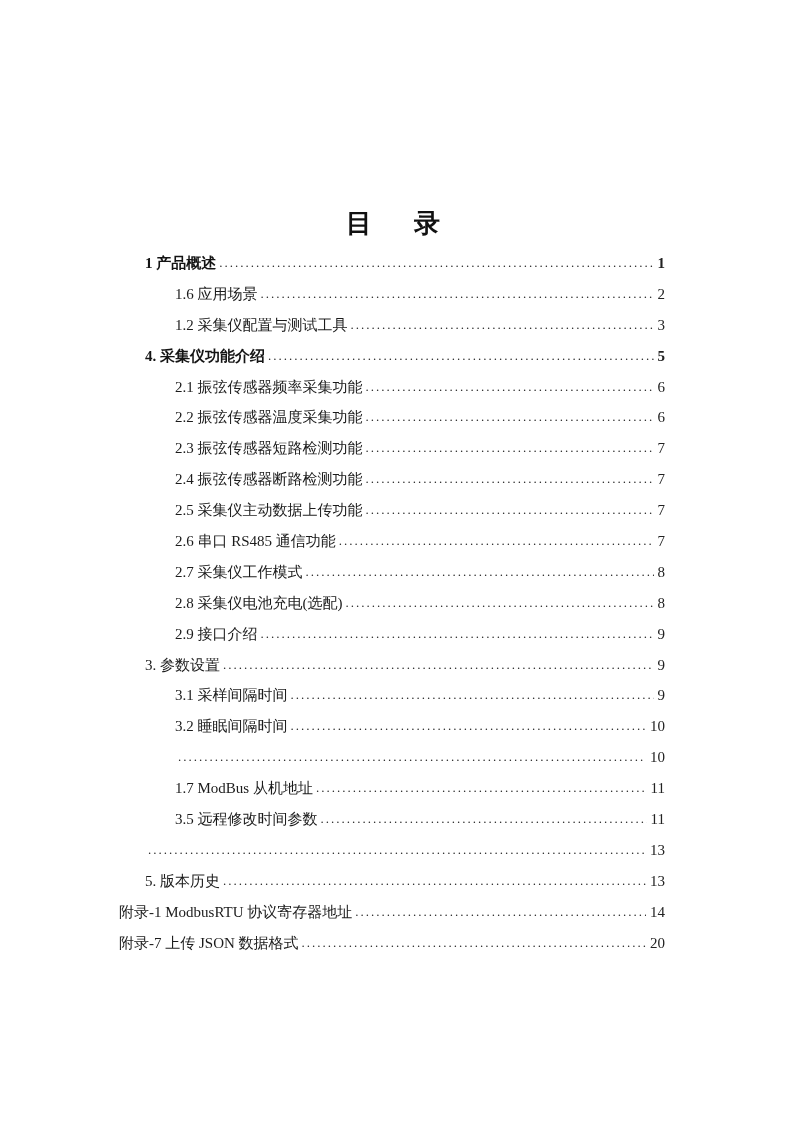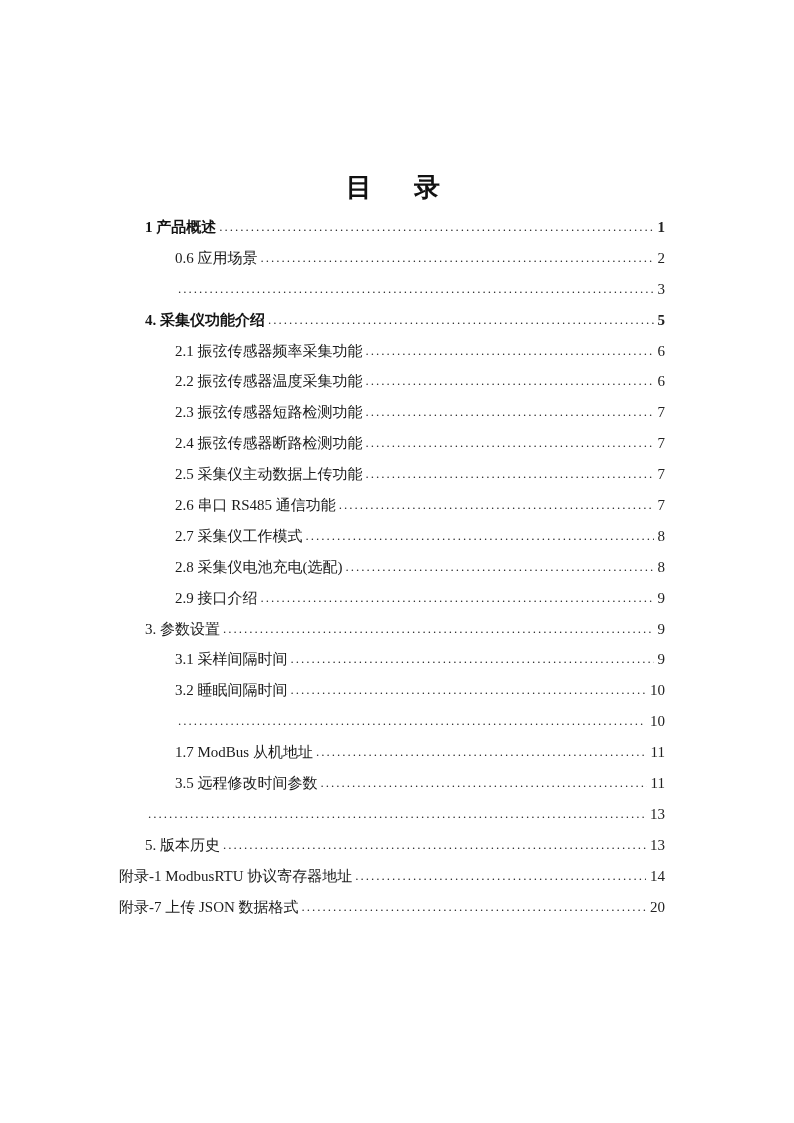--- a/index.html
+++ b/index.html
@@ -8,20 +8,21 @@
     background: #ffffff;
   }
   .page {
     position: relative;
     width: 794px;
     height: 1010px;
     background: #ffffff;
     overflow: hidden;
     font-family: "Liberation Serif", serif;
     color: #1b1b1b;
+    margin-top: 36px;
   }
   .toc-title {
     position: absolute;
     top: 170px;
     left: 0;
     width: 100%;
     margin: 0;
     text-align: center;
     font-family: "Liberation Sans", sans-serif;
     font-size: 26px;
@@ -76,25 +77,26 @@
 
 <div class="page">
   <h1 class="toc-title">目　录</h1>
   <div class="toc-list">
       <div class="toc-row lvl1 bold">
         <span class="toc-label">1 产品概述</span>
         <span class="toc-dots">............................................................................................................................................................................................................................................................................................................</span>
         <span class="toc-page">1</span>
       </div>
       <div class="toc-row lvl2">
-        <span class="toc-label">0.6 应用场景</span>
+        <span class="toc-label">1.6 应用场景</span>
         <span class="toc-dots">............................................................................................................................................................................................................................................................................................................</span>
         <span class="toc-page">2</span>
       </div>
       <div class="toc-row lvl2">
+        <span class="toc-label">1.2 采集仪配置与测试工具</span>
         <span class="toc-dots">............................................................................................................................................................................................................................................................................................................</span>
         <span class="toc-page">3</span>
       </div>
       <div class="toc-row lvl1 bold">
         <span class="toc-label">4. 采集仪功能介绍</span>
         <span class="toc-dots">............................................................................................................................................................................................................................................................................................................</span>
         <span class="toc-page">5</span>
       </div>
       <div class="toc-row lvl2">
         <span class="toc-label">2.1 振弦传感器频率采集功能</span>

